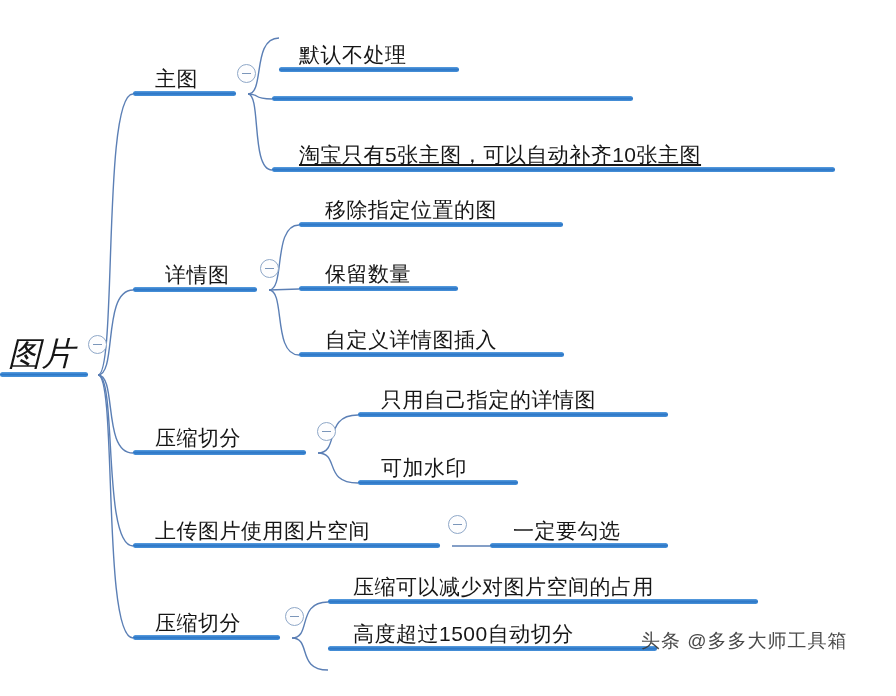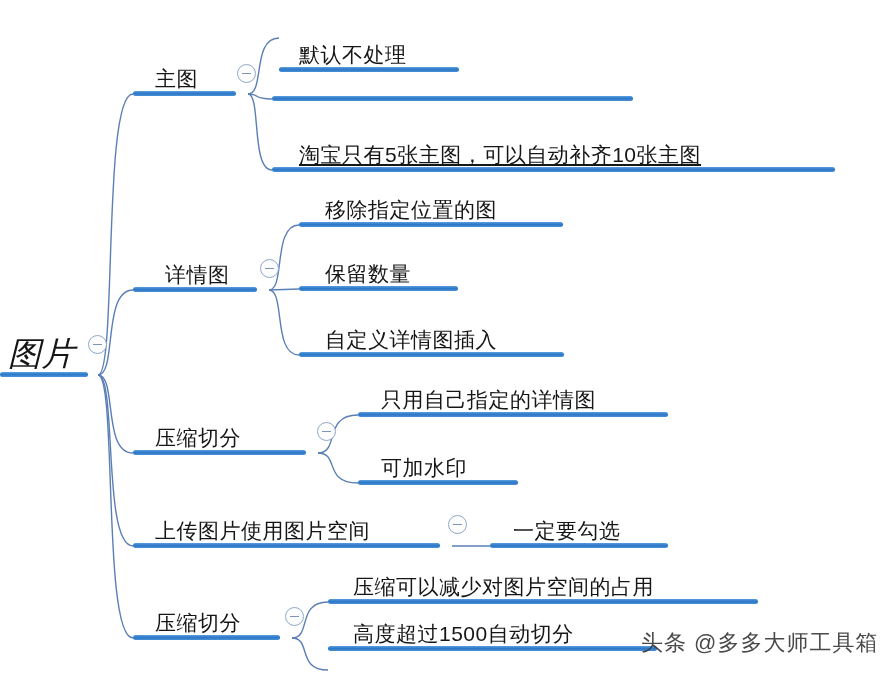--- a/index.html
+++ b/index.html
@@ -68,21 +68,21 @@
     left: 3.5px;
     top: 50%;
     width: 9px;
     height: 1.3px;
     margin-top: -0.6px;
     background: #7b96ba;
   }
   .watermark {
     position: absolute;
     color: #3b3b3b;
-    font-size: 22px;
+    font-size: 19px;
     letter-spacing: 1px;
     opacity: 0.92;
     white-space: nowrap;
   }
 </style>
 </head>
 <body>
 
 <div id="mindmap">
   <svg class="edges" viewBox="0 0 896 696">

